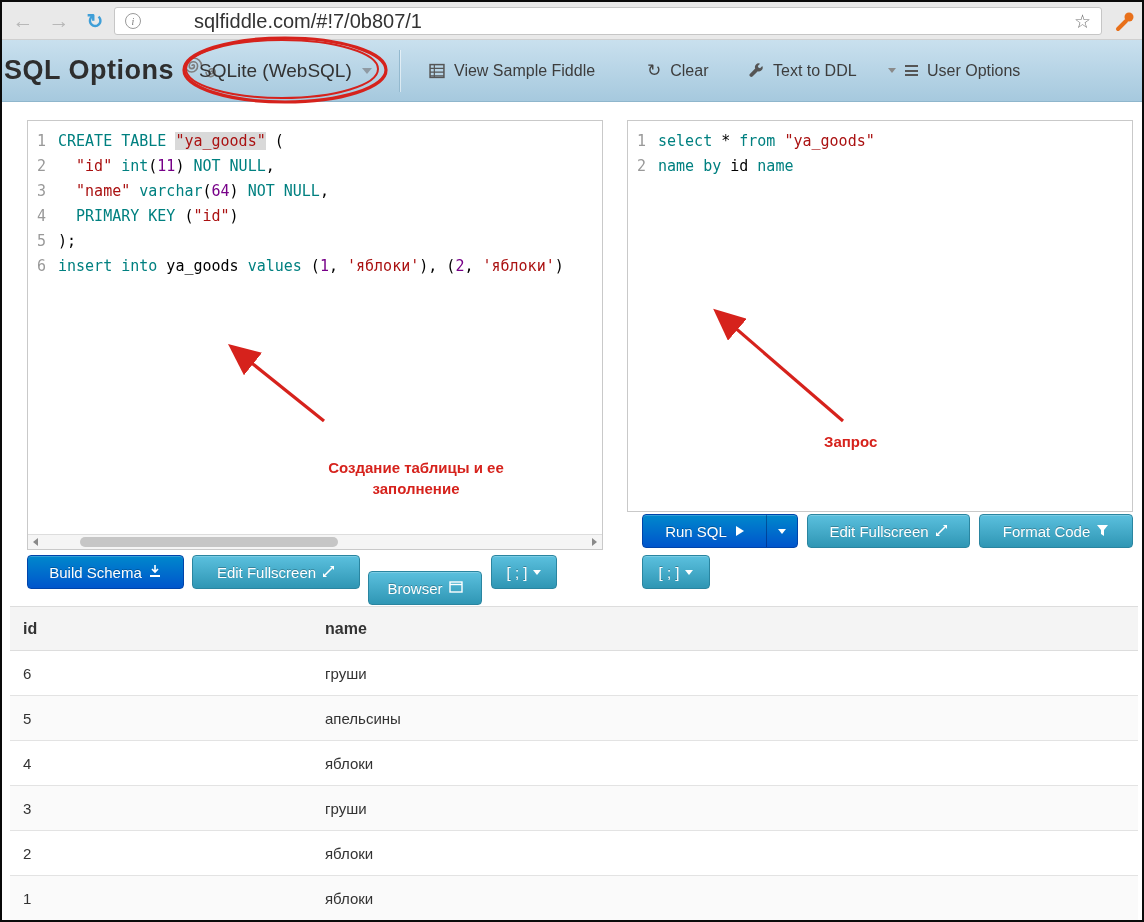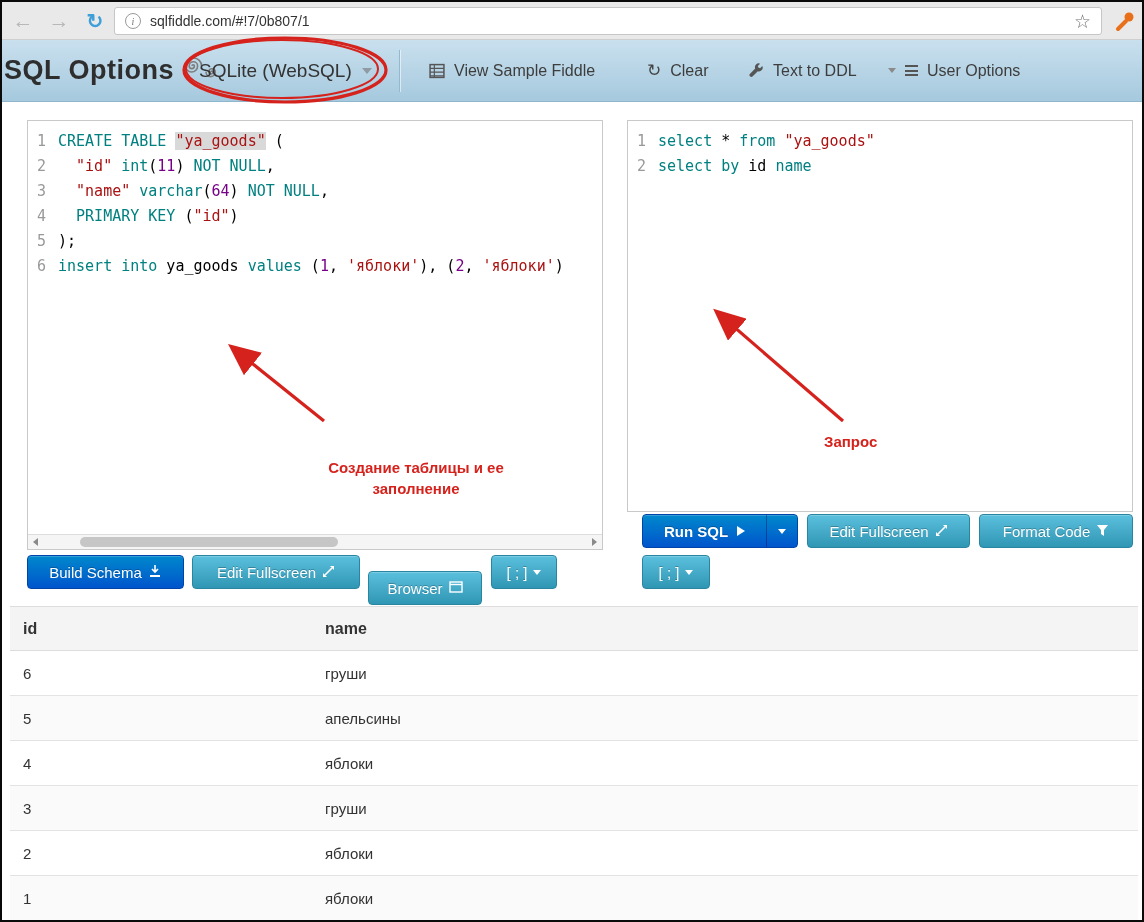--- a/index.html
+++ b/index.html
@@ -20,21 +20,21 @@
   .frame{position:relative;width:1144px;height:922px;border:2px solid #0a0a0a;background:#fff;overflow:hidden;}
 
   
   .browser-bar{position:absolute;left:0;top:0;width:100%;height:38px;background:#e9e9e9;border-bottom:1px solid #cfcfcf;}
   .nav-icon{position:absolute;top:0;height:38px;display:flex;align-items:center;justify-content:center;width:30px;font-size:21px;font-weight:bold;}
   .nav-back{left:6px;color:#b8b8b8;}
   .nav-forward{left:42px;color:#b8b8b8;}
   .nav-refresh{left:78px;color:var(--refresh_blue);font-size:20px;}
   .address-bar{position:absolute;left:112px;top:5px;width:988px;height:28px;background:#fff;border:1px solid #c6c6c6;border-radius:3px;display:flex;align-items:center;padding:0 10px;gap:9px;}
   .info-badge{width:16px;height:16px;border:1.5px solid #9a9a9a;border-radius:50%;color:#777;font-size:10px;font-family:"Liberation Serif",serif;font-style:italic;display:flex;align-items:center;justify-content:center;flex:none;}
-  .url-text{font-size:14px;color:#333;flex:1;white-space:nowrap;overflow:hidden;}
+  .url-text{font-size:20px;color:#333;flex:1;white-space:nowrap;overflow:hidden;margin-left:44px;}
   .star{font-size:19px;color:#6f6f6f;flex:none;}
   .ext-icon{position:absolute;right:6px;top:8px;width:22px;height:22px;}
 
   
   .app-header{position:absolute;left:0;top:38px;width:100%;height:62px;background:linear-gradient(var(--header_gradient_top),var(--header_gradient_bottom));border-bottom:1px solid #8fb6cc;}
   .logo{position:absolute;left:2px;top:0;height:100%;display:flex;align-items:center;gap:4px;font-size:27px;font-weight:bold;color:#2e2e2e;letter-spacing:.5px;}
   .db-selector{position:absolute;left:197px;top:0;height:100%;display:flex;align-items:center;gap:10px;font-size:19px;color:#333;cursor:pointer;}
   .caret-down{width:0;height:0;border-left:5px solid transparent;border-right:5px solid transparent;border-top:6px solid #8f9aa3;}
   .hdr-divider{position:absolute;left:397px;top:10px;height:42px;width:1px;background:#93b9cf;box-shadow:1px 0 0 rgba(255,255,255,.55);}
   .menu-item{position:absolute;top:0;height:100%;display:flex;align-items:center;gap:9px;font-size:16px;color:#3d3d3d;cursor:pointer;}
@@ -71,21 +71,21 @@
 
   
   .btn{position:absolute;height:34px;border-radius:4px;color:#fff;font-size:15px;display:flex;align-items:center;justify-content:center;gap:6px;cursor:pointer;text-shadow:0 -1px 0 rgba(0,0,0,.25);box-shadow:inset 0 1px 0 rgba(255,255,255,.2);}
   .btn-primary{background:linear-gradient(var(--btn_primary_top),var(--btn_primary_bottom));border:1px solid #0044aa;}
   .btn-info{background:linear-gradient(var(--btn_info_top),var(--btn_info_bottom));border:1px solid #2a85a0;}
   .btn-build{left:25px;top:553px;width:157px;}
   .btn-schema-fs{left:190px;top:553px;width:168px;}
   .btn-browser{left:366px;top:553px;width:114px;margin-top:16px;}
   .btn-schema-term{left:489px;top:553px;width:66px;}
   .btn-run-group{left:640px;top:512px;width:156px;padding:0;gap:0;}
-  .run-main{flex:1;height:100%;display:flex;align-items:center;justify-content:center;gap:9px;border-right:1px solid rgba(0,0,60,.35);font-weight:bold;}
+  .run-main{flex:1;height:100%;display:flex;align-items:center;justify-content:center;gap:9px;border-right:1px solid rgba(0,0,60,.35);}
   .run-caret-seg{width:30px;height:100%;display:flex;align-items:center;justify-content:center;}
   .btn-query-fs{left:805px;top:512px;width:163px;}
   .btn-format{left:977px;top:512px;width:154px;}
   .btn-query-term{left:640px;top:553px;width:68px;}
   .white-caret{width:0;height:0;border-left:4.5px solid transparent;border-right:4.5px solid transparent;border-top:5.5px solid #fff;}
   .play-tri{width:0;height:0;border-top:5.5px solid transparent;border-bottom:5.5px solid transparent;border-left:8px solid #fff;}
 
   
   .results{position:absolute;left:8px;top:604px;width:1128px;border-collapse:collapse;font-size:15px;color:#333;}
   .results th{height:44px;background:#f4f4f4;border-top:1px solid #ddd;border-bottom:1px solid #ddd;text-align:left;padding-left:13px;font-size:16px;font-weight:bold;}
@@ -212,21 +212,21 @@
   </div>
 
   <div class="editor query-editor">
     <div class="code-area">
         <div class="code-line">
           <span class="line-num">1</span>
           <span class="line-code"><span class="tok-kw">select</span><span class="tok-txt"> * </span><span class="tok-kw">from</span><span class="tok-txt"> </span><span class="tok-str">"ya_goods"</span></span>
         </div>
         <div class="code-line">
           <span class="line-num">2</span>
-          <span class="line-code"><span class="tok-kw">select by</span><span class="tok-txt"> id </span><span class="tok-kw">name</span></span>
+          <span class="line-code"><span class="tok-kw">name by</span><span class="tok-txt"> id </span><span class="tok-kw">name</span></span>
         </div>
       </div>
   </div>
 
   <div class="btn btn-primary btn-build">
     <span>Build Schema</span>
     <span>
       <svg width="14" height="14" viewBox="0 0 14 14">
           <path d="M7 1v6M4 5l3 3 3-3" stroke="#fff" stroke-width="1.6" fill="none"></path>
           <path d="M2 11h10v2H2z" fill="#fff"></path>

